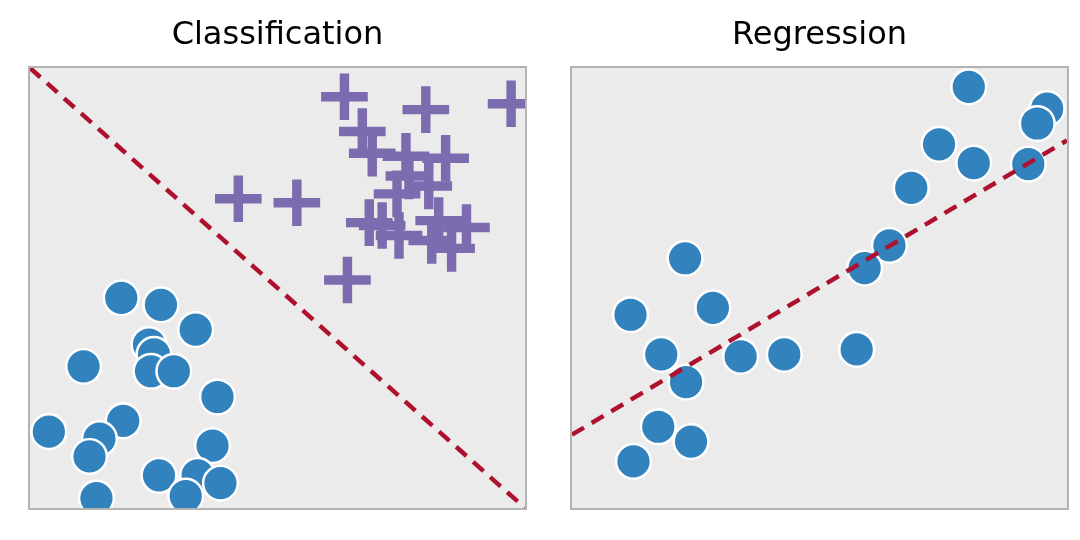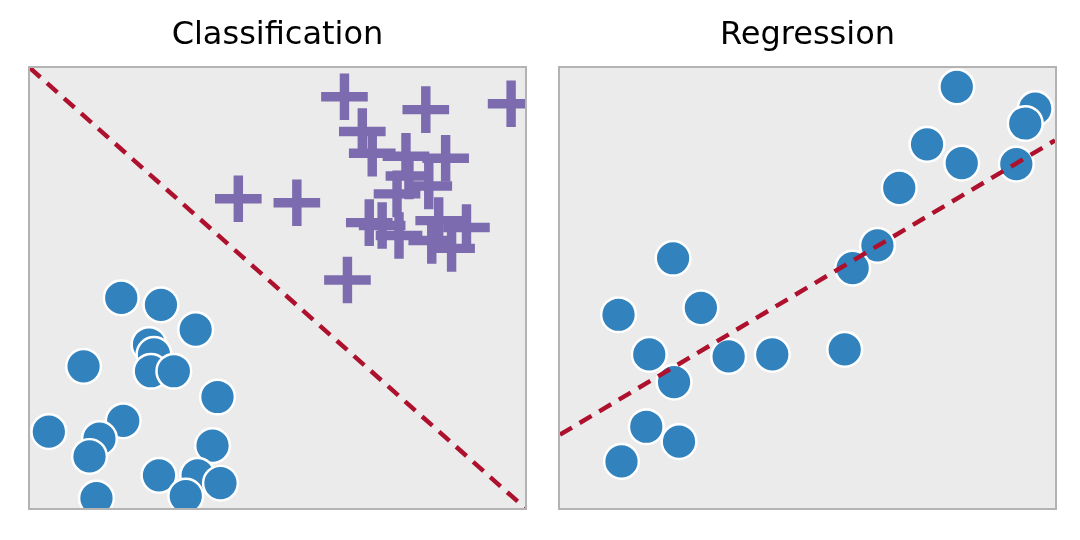--- a/index.html
+++ b/index.html
@@ -15,21 +15,21 @@
     background: #ffffff;
     overflow: hidden;
   }
   .subplot {
     position: absolute;
     top: 66px;
     width: 499px;
     height: 444px;
   }
   .subplot.left  { left: 28px;  }
-  .subplot.right { left: 558px; }
+  .subplot.right { left: 570px; }
   .plot-title {
     position: absolute;
     top: -52px;
     left: 0;
     width: 100%;
     text-align: center;
     font-size: 32px;
     font-weight: 400;
     color: #000000;
     line-height: 1.2;

